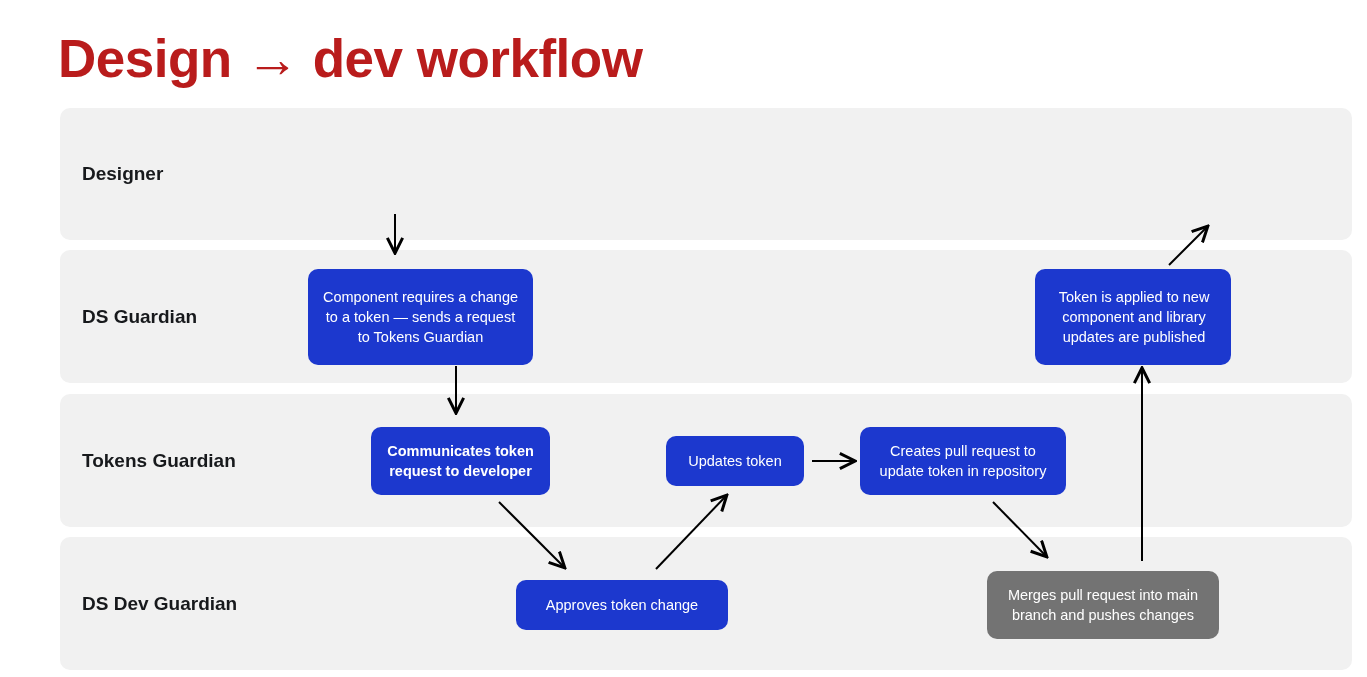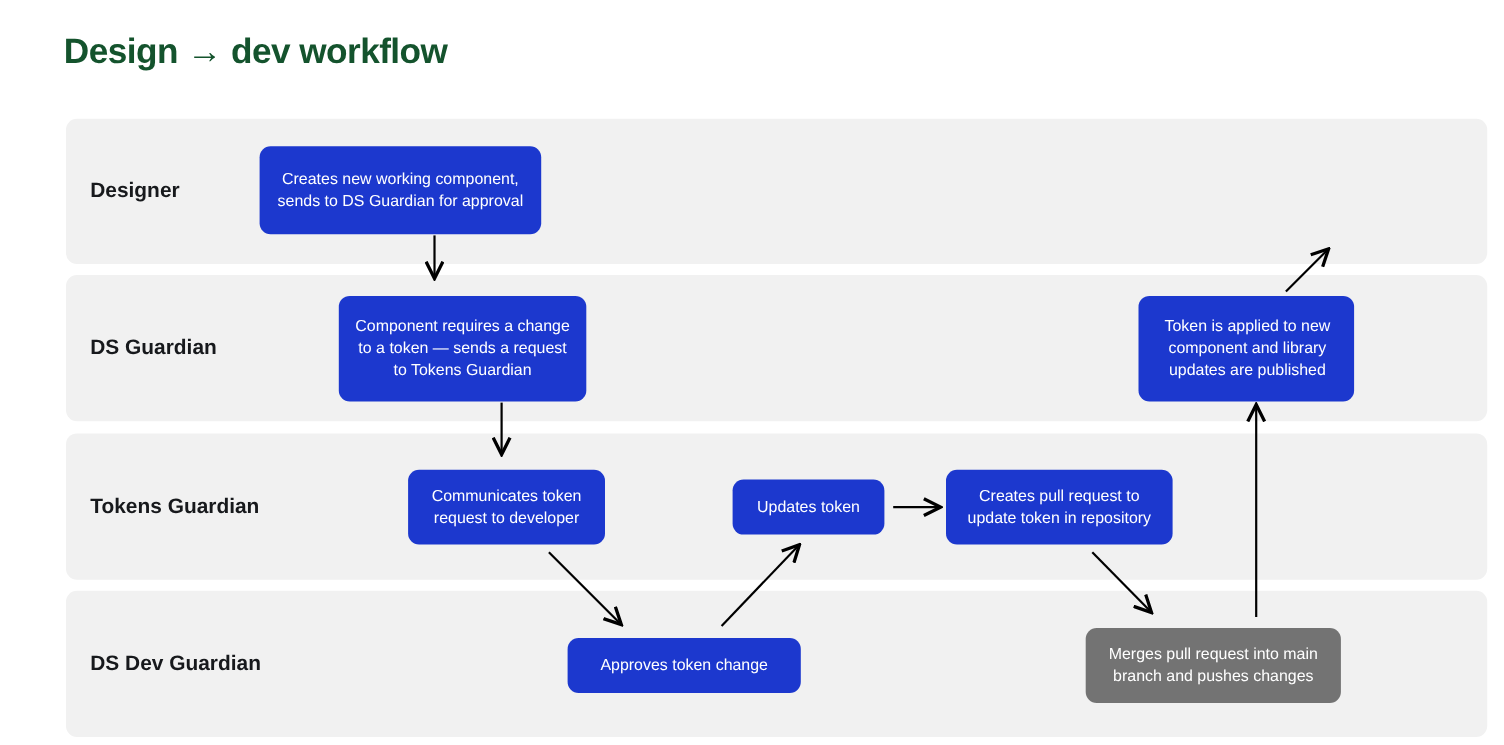--- a/index.html
+++ b/index.html
@@ -13,24 +13,24 @@
   #root {
     position: relative;
     width: 1367px;
     height: 677px;
     background: #ffffff;
   }
   #page-title {
     position: absolute;
     left: 58px;
     top: 28px;
-    font-size: 32px;
+    font-size: 53px;
     font-weight: 700;
     letter-spacing: -0.5px;
-    color: #14532d;
+    color: #b91c1c;
     white-space: nowrap;
   }
   .lane {
     position: absolute;
     left: 60px;
     width: 1292px;
     background: #f1f1f1;
     border-radius: 10px;
   }
   #lane-0 { top: 108px;  height: 132px; }
@@ -100,30 +100,27 @@
       <line x1="456" y1="366" x2="456" y2="412"></line>
       <line x1="499" y1="502" x2="564" y2="567"></line>
       <line x1="656" y1="569" x2="726" y2="496"></line>
       <line x1="812" y1="461" x2="854" y2="461"></line>
       <line x1="993" y1="502" x2="1046" y2="556"></line>
       <line x1="1142" y1="561" x2="1142" y2="369"></line>
       <line x1="1169" y1="265" x2="1207" y2="227"></line>
     </g>
   </svg>
 
-  <div class="card" style="left: 236px; top: 133px; width: 256px; height: 80px; background: rgb(28, 56, 206); color: rgb(255, 255, 255);">
-    <span>Creates new working component, sends to DS Guardian for approval</span>
-  </div>
   <div class="card" style="left: 308px; top: 269px; width: 225px; height: 96px; background: rgb(28, 56, 206); color: rgb(255, 255, 255);">
     <span>Component requires a change to a token — sends a request to Tokens Guardian</span>
   </div>
   <div class="card" style="left: 1035px; top: 269px; width: 196px; height: 96px; background: rgb(28, 56, 206); color: rgb(255, 255, 255); padding-left: 16px;">
     <span>Token is applied to new component and library updates are published</span>
   </div>
-  <div class="card" style="left: 371px; top: 427px; width: 179px; height: 68px; background: rgb(28, 56, 206); color: rgb(255, 255, 255);">
+  <div class="card" style="left: 371px; top: 427px; width: 179px; height: 68px; background: rgb(28, 56, 206); color: rgb(255, 255, 255); font-weight: bold;">
     <span>Communicates token request to developer</span>
   </div>
   <div class="card" style="left: 666px; top: 436px; width: 138px; height: 50px; background: rgb(28, 56, 206); color: rgb(255, 255, 255);">
     <span>Updates token</span>
   </div>
   <div class="card" style="left: 860px; top: 427px; width: 206px; height: 68px; background: rgb(28, 56, 206); color: rgb(255, 255, 255);">
     <span>Creates pull request to update token in repository</span>
   </div>
   <div class="card" style="left: 516px; top: 580px; width: 212px; height: 50px; background: rgb(28, 56, 206); color: rgb(255, 255, 255);">
     <span>Approves token change</span>

